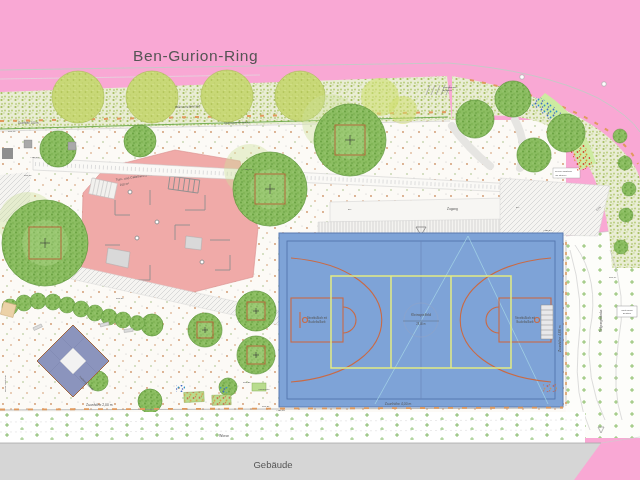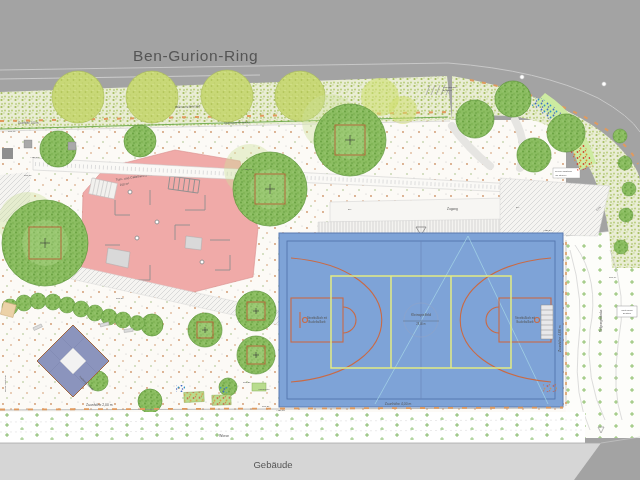--- a/index.html
+++ b/index.html
@@ -1,16 +1,16 @@
 <!DOCTYPE html>
 <html><head>
 <meta charset="utf-8">
 <style>
   html,body{margin:0;padding:0;background:#ffffff;}
-  .plan{position:relative;width:640px;height:480px;background:#a3a3a3;overflow:hidden;
+  .plan{position:relative;width:640px;height:480px;background:#f9a8d4;overflow:hidden;
         font-family:"Liberation Sans",sans-serif;}
   svg{display:block;}
   svg text{font-family:"Liberation Sans",sans-serif;fill:#555;}
   .td{fill:url(#pTreeD);stroke:#5d9639;stroke-width:.7;}
   .ti{fill:#b8dc93;opacity:.35;}
   .tb{fill:url(#pTreeD);stroke:#5d9639;stroke-width:.5;}
   .tl{fill:url(#pTreeL);stroke:#a9bd55;stroke-width:.6;}
   .th{fill:#cde29a;opacity:.4;}
   .tf{fill:none;stroke:#b4683a;stroke-width:1;}
   .tc{stroke:#333;stroke-width:.6;}

